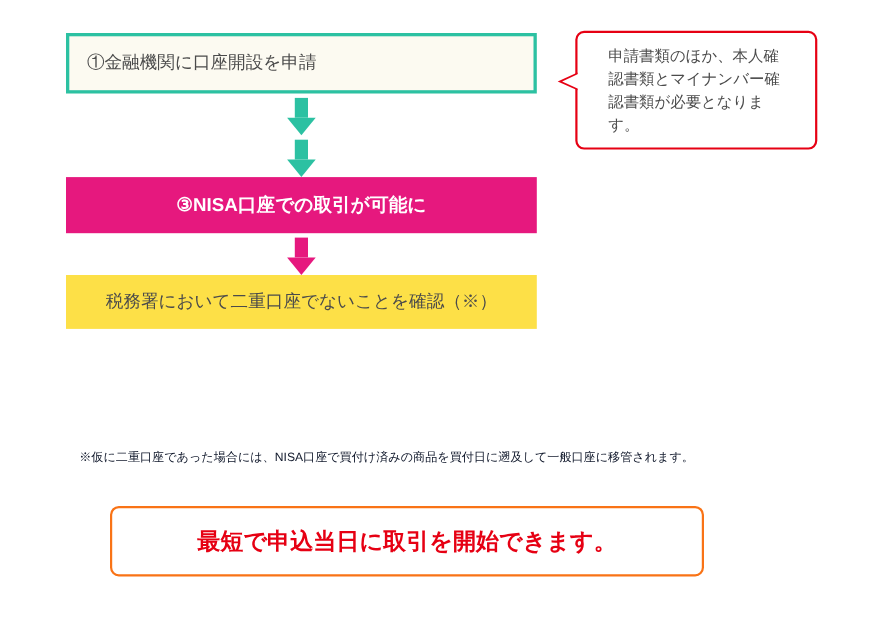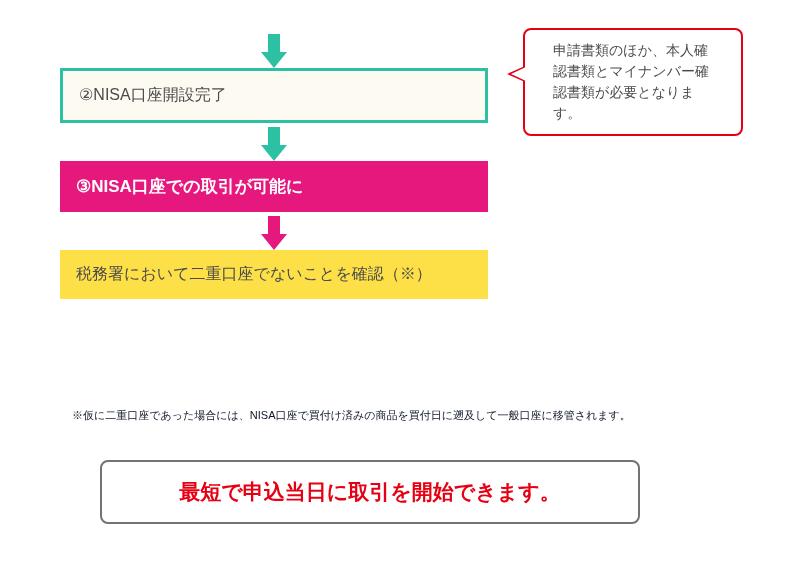--- a/index.html
+++ b/index.html
@@ -20,20 +20,21 @@
     border: 3px solid;
     padding: 14px 16px;
     font-size: 16px;
     color: #4b4b4b;
     background: #fcfaf1;
   }
   .step-solid {
     padding: 14px 16px;
     font-size: 17px;
     font-weight: bold;
+    text-align: center;
   }
   .arrow-down {
     width: 0; height: 0;
     border-left: 13px solid transparent;
     border-right: 13px solid transparent;
     margin: 0 auto;
   }
   .arrow-tail {
     width: 12px;
     height: 18px;
@@ -76,42 +77,42 @@
     top: 408px;
     font-size: 11px;
     color: #0f172a;
     width: 700px;
   }
   .final-box {
     position: absolute;
     left: 100px;
     top: 460px;
     width: 540px;
-    border: 2px solid #737373;
+    border: 2px solid #f97316;
     border-radius: 8px;
     padding: 16px 0;
     text-align: center;
     font-size: 21px;
     font-weight: bold;
     color: #e60013;
     background: #fff;
   }
 </style>
 </head>
 <body>
 
 <div class="flow">
 
+  <div class="step-outline" style="border-color:#2cc1a2;">
+    <span>①金融機関に口座開設を申請</span>
+  </div>
 
   <div class="arrow-tail" style="background:#2cc1a2;"></div>
   <div class="arrow-down" style="border-top:16px solid #2cc1a2;"></div>
 
-  <div class="step-outline" style="border-color:#2cc1a2;">
-    <span>②NISA口座開設完了</span>
-  </div>
 
   <div class="arrow-tail" style="background:#2cc1a2;"></div>
   <div class="arrow-down" style="border-top:16px solid #2cc1a2;"></div>
 
   <div class="step-solid" style="background:#e6187e; color:#fff;">
     <span>③NISA口座での取引が可能に</span>
   </div>
 
   <div class="arrow-tail" style="background:#e6187e;"></div>
   <div class="arrow-down" style="border-top:16px solid #e6187e;"></div>

